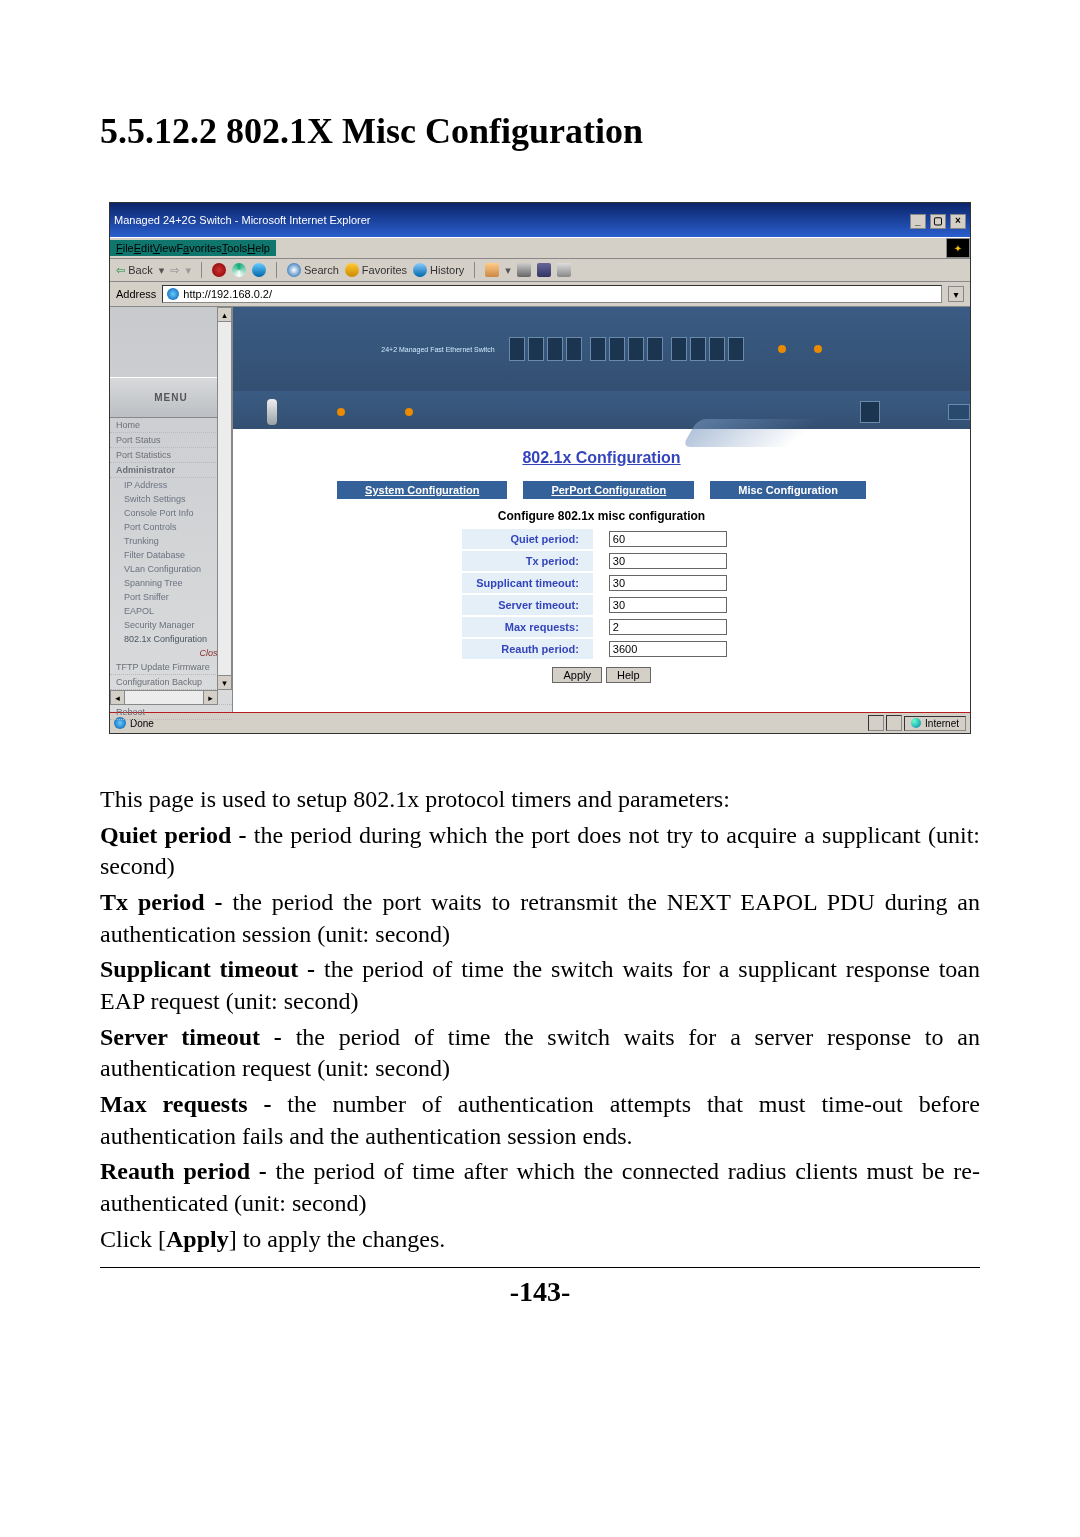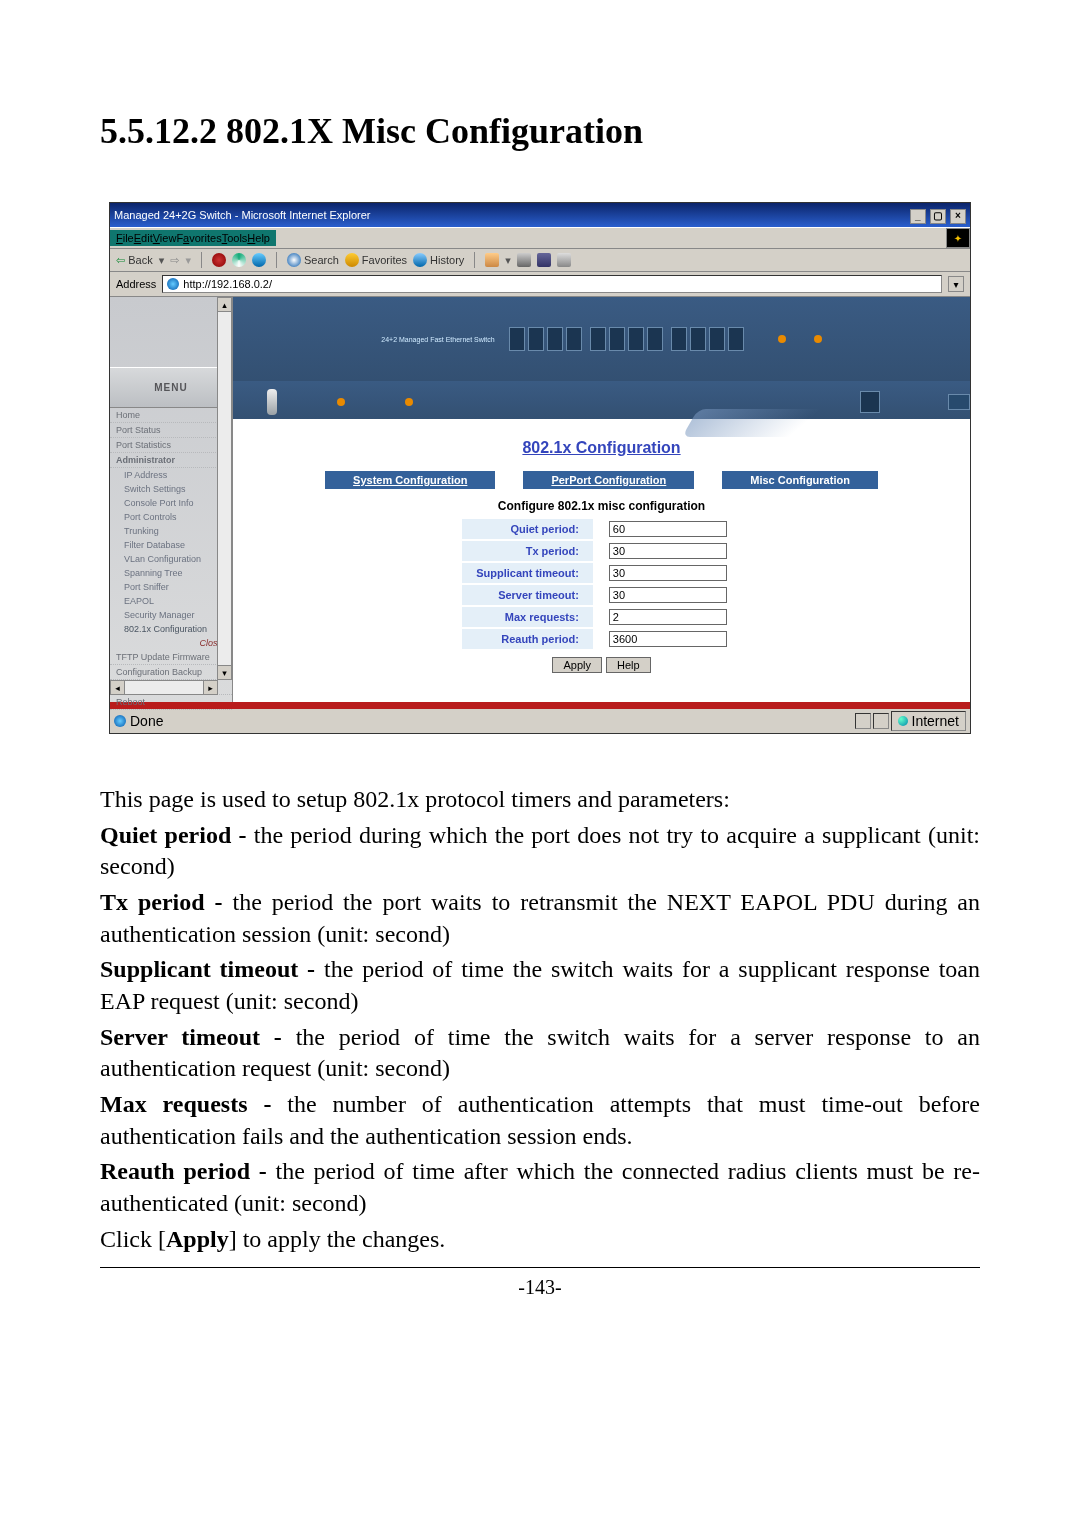--- a/index.html
+++ b/index.html
@@ -25,21 +25,21 @@
     border: 1px solid #333;
     background: #d4d0c8;
     font-family: Tahoma, Arial, sans-serif;
     font-size: 11px;
     width: 860px;
     margin: 0 auto 50px auto;
   }
   .ie-titlebar {
     background: linear-gradient(#0b246a,#2a5fce);
     color: #fff;
-    height: 24px;
+    height: 34px;
     line-height: 18px;
     padding: 0 4px;
     display: flex;
     justify-content: space-between;
     align-items: center;
     font-size: 11px;
   }
   .ie-winbtns span {
     display:inline-flex;
     width:14px;height:13px;
@@ -161,55 +161,55 @@
     text-align:center;color:#3445bc;font-weight:bold;
     font-size:16px;text-decoration:underline;margin:20px 0 14px 0;
   }
   .bg-swoosh{
     position:absolute;right:120px;top:112px;width:160px;height:28px;
     background:linear-gradient(120deg,rgba(120,150,190,0.6),rgba(210,220,230,0) 70%);
     transform:skewX(-30deg);border-radius:8px;
   }
 
   .tab-row{
-    display:flex;justify-content:center;gap:28px;margin-bottom:0;
+    display:flex;justify-content:center;gap:16px;margin-bottom:0;
     font-size:11px;
   }
   .cfg-tab{
     background:#34619a;color:#fff;padding:3px 28px;
     font-weight:bold;cursor:pointer;text-decoration:underline;
   }
   .cfg-tab.plain{text-decoration:none;}
 
   .cfg-subtitle{
     text-align:center;font-weight:bold;font-size:12px;margin:10px 0 4px;
   }
   .cfg-table-wrap{display:flex;justify-content:center;}
   .cfg-table td{padding:2px 14px;font-size:11px;}
   .cfg-table td.label{color:#3445bc;font-weight:bold;text-align:right;background:#e4eff8;}
   .cfg-input{width:110px;border:1px solid #666;font-size:11px;padding:1px 3px;}
   .btn-row{display:flex;justify-content:center;gap:4px;margin:6px 0;}
   .btn{background:#d4d0c8;border:1px solid #666;padding:1px 10px;font-size:11px;cursor:pointer;}
 
   .ie-status{
-    background:#d4d0c8;border-top:7px solid #b91c1c;
+    background:#d4d0c8;border-top:1px solid #b91c1c;
     display:flex;justify-content:space-between;align-items:center;
-    padding:2px 4px;font-size:14px;
+    padding:2px 4px;font-size:10px;
   }
   .status-boxes{display:flex;gap:2px;align-items:center;}
   .status-box{width:14px;height:14px;border:1px inset #888;}
   .status-inet{display:flex;align-items:center;gap:4px;border:1px inset #888;padding:1px 6px;}
   .globe{width:10px;height:10px;border-radius:50%;background:radial-gradient(circle at 30% 30%,#6fc,#08a);}
 
   
   .desc{font-size:24px;line-height:1.32;margin-top:40px;text-align:justify;}
   .desc p{margin:0 0 4px;}
   .desc b{font-weight:bold;}
   hr.foot{margin-top:12px;border:none;border-top:1px solid #000;}
-  .pagenum{text-align:center;font-size:20px;margin-top:4px;}
+  .pagenum{text-align:center;font-size:28px;margin-top:4px;font-weight:bold;}
 
 </style>
 </head>
 <body>
 
 <div class="page">
   <div class="page-title">5.5.12.2 802.1X Misc Configuration</div>
 
   <div class="ie-window">
     <div class="ie-titlebar">

